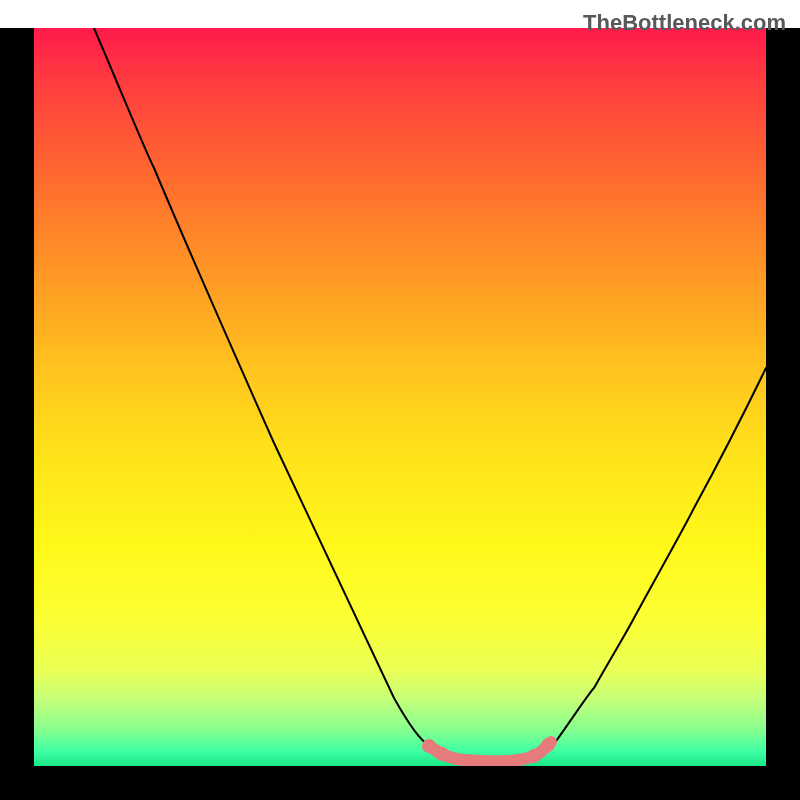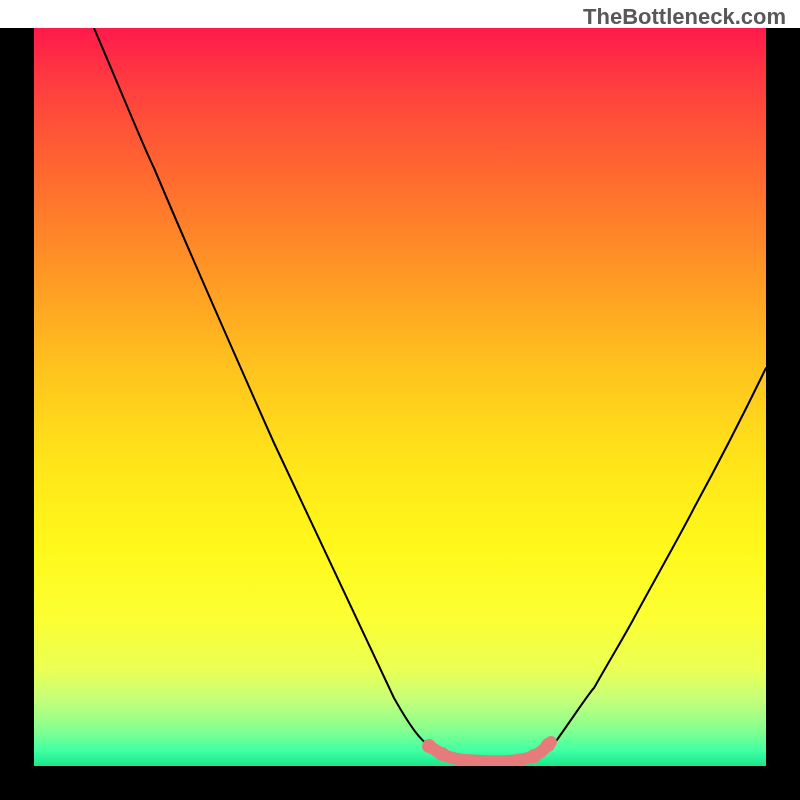--- a/index.html
+++ b/index.html
@@ -7,21 +7,21 @@
     padding: 0;
     background: #fff;
   }
   .container {
     width: 800px;
     height: 800px;
     position: relative;
   }
   .watermark {
     position: absolute;
-    top: 4px;
+    top: 10px;
     right: 14px;
     font-family: Arial, Helvetica, sans-serif;
     font-size: 22px;
     font-weight: bold;
     color: #58585a;
     z-index: 10;
   }
   .outer-frame {
     position: absolute;
     top: 28px;

